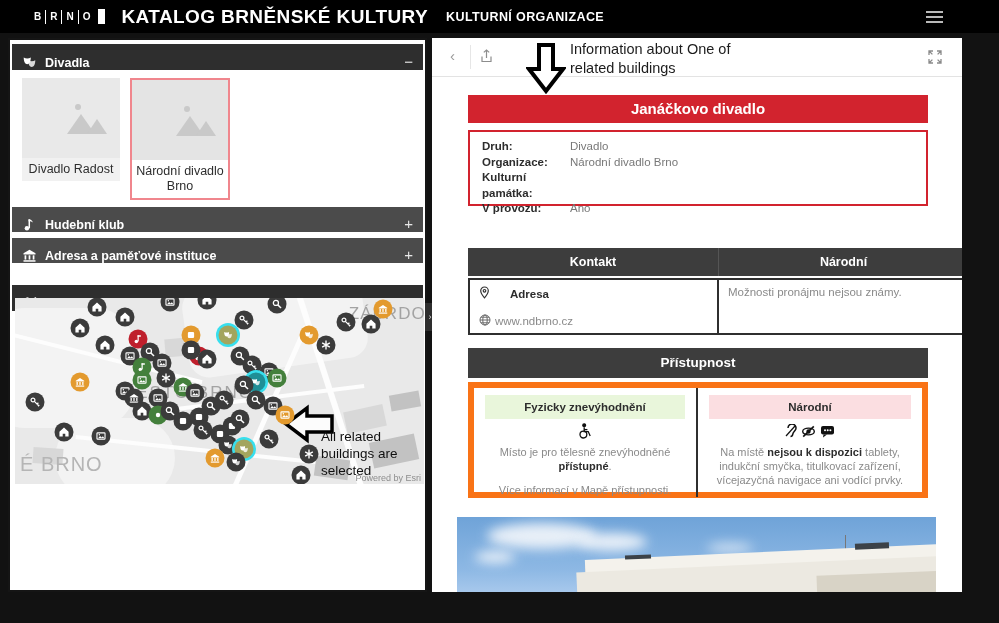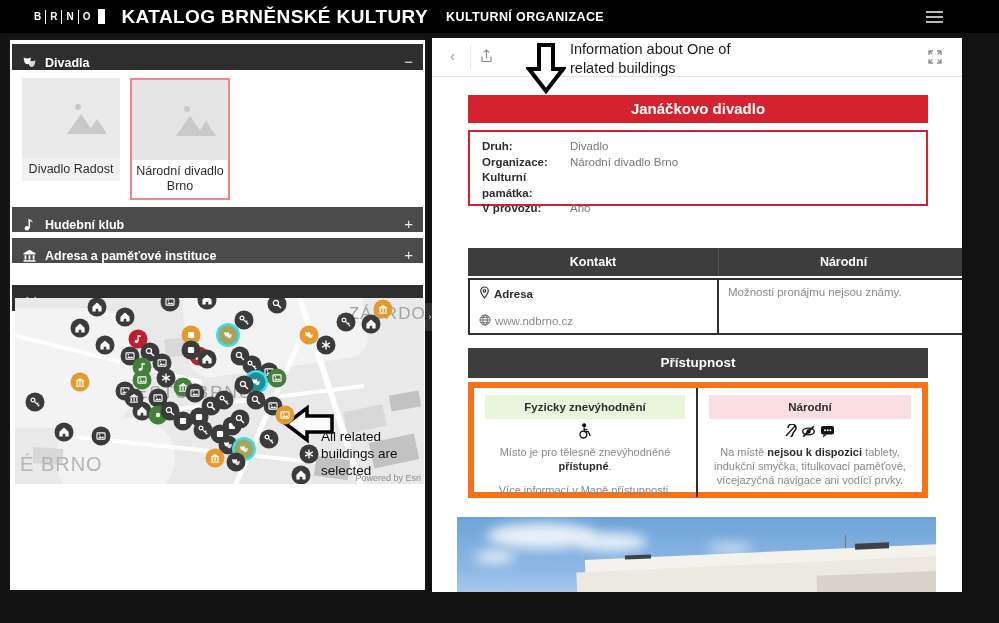--- a/index.html
+++ b/index.html
@@ -73,21 +73,21 @@
   .inforow .k{width:88px;font-weight:700;color:#2d2d2d;}
   .inforow .v{color:#787878;}
   .sec-head{background:#3d3d3d;color:#fff;font-weight:700;text-align:center;}
   .contact{position:absolute;left:36px;top:210px;width:500px;}
   .contact .heads{display:grid;grid-template-columns:1fr 1fr;height:28px;}
   .contact .heads div{line-height:28px;font-size:12.5px;}
   .contact .body{display:grid;grid-template-columns:1fr 1fr;height:57px;margin-top:2px;}
   .cellL,.cellR{border:2px solid #2f2f2f;box-sizing:border-box;padding:6px 9px;position:relative;}
   .cellL{border-right-width:1px;}
   .cellR{border-left-width:1px;}
-  .addr{font-size:11.5px;font-weight:700;color:#2d2d2d;display:flex;align-items:center;gap:4px;}
+  .addr{font-size:11.5px;font-weight:700;color:#2d2d2d;display:flex;align-items:center;gap:20px;}
   .web{position:absolute;left:9px;bottom:5px;font-size:11.5px;color:#8a8a8a;display:flex;align-items:center;gap:4px;cursor:pointer;}
   .rental{font-size:11.5px;color:#8a8a8a;}
   .access{position:absolute;left:36px;top:310px;width:460px;}
   .access .head{height:30px;line-height:30px;font-size:13.5px;}
   .access .body{display:grid;grid-template-columns:1fr 1fr;margin-top:4px;border:6px solid #f97316;height:104px;}
   .acc-col{position:relative;padding:7px 9px 0;text-align:center;}
   .acc-col.leftc{border-right:2px solid #2f2f2f;}
   .tagband{height:24px;line-height:24px;font-size:11.5px;font-weight:700;color:#2d2d2d;margin:0 2px;}
   .tag-green{background:#e9f6db;}
   .tag-pink{background:#fbdee1;}
@@ -730,21 +730,21 @@
             <svg width="15" height="13" viewBox="0 0 15 13" fill="#111">
                 <rect x="1" y="1" width="13" height="8.5" rx="2"></rect>
                 <path d="M3.5 9.5 3 12.5l4-3Z"></path>
                 <circle cx="5" cy="5.2" r="1" fill="#fff"></circle>
                 <circle cx="7.7" cy="5.2" r="1" fill="#fff"></circle>
                 <circle cx="10.4" cy="5.2" r="1" fill="#fff"></circle>
               </svg>
           </span>
         </div>
         <div class="acc-body-txt">
-          <span>Na místě </span><b>nejsou k dispozici</b><span> tablety, indukční smyčka, titulkovací paměťové, vícejazyčná navigace ani vodící prvky.</span>
+          <span>Na místě </span><b>nejsou k dispozici</b><span> tablety, indukční smyčka, titulkovací zařízení, vícejazyčná navigace ani vodící prvky.</span>
         </div>
       </div>
     </div>
   </div>
 
   <div class="photo">
     <div class="cloud" style="left:30px;top:6px;width:110px;height:26px;"></div>
     <div class="cloud" style="left:120px;top:16px;width:70px;height:18px;"></div>
     <div class="cloud" style="left:18px;top:34px;width:40px;height:12px;"></div>
     <div class="cloud" style="left:250px;top:26px;width:46px;height:10px;opacity:.7;"></div>

